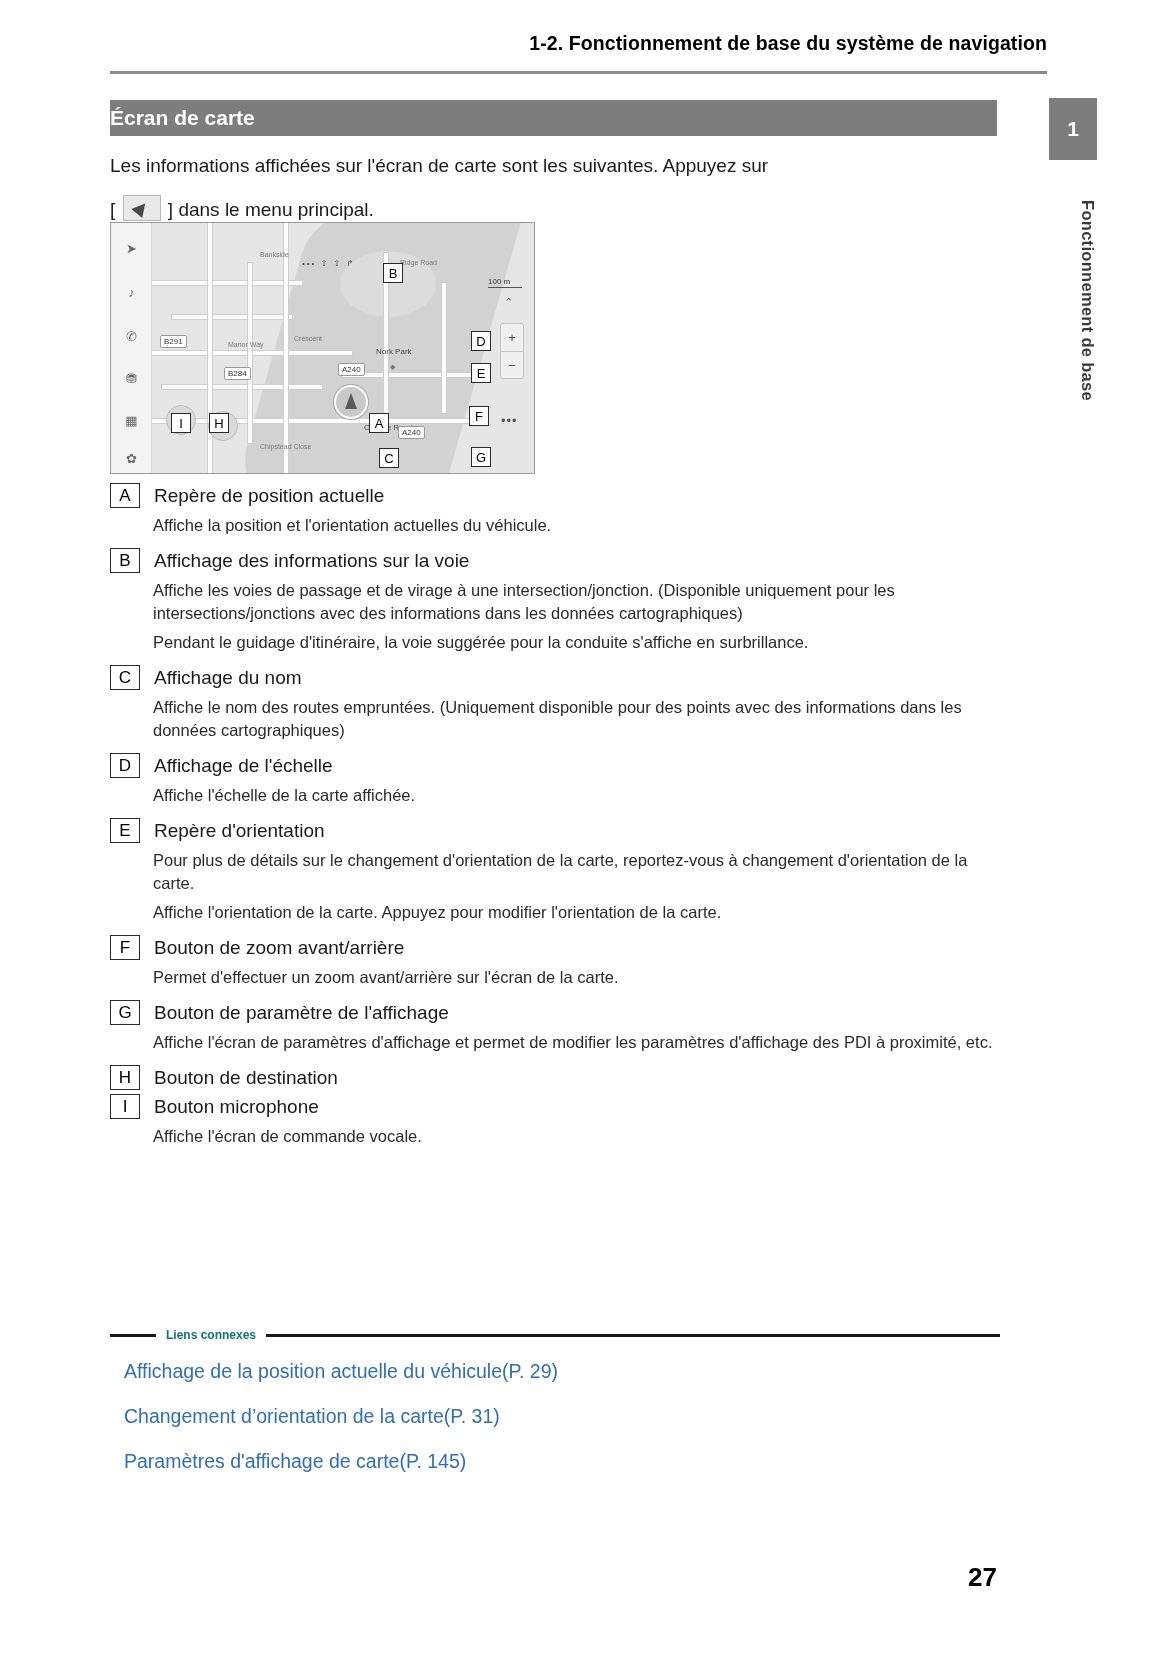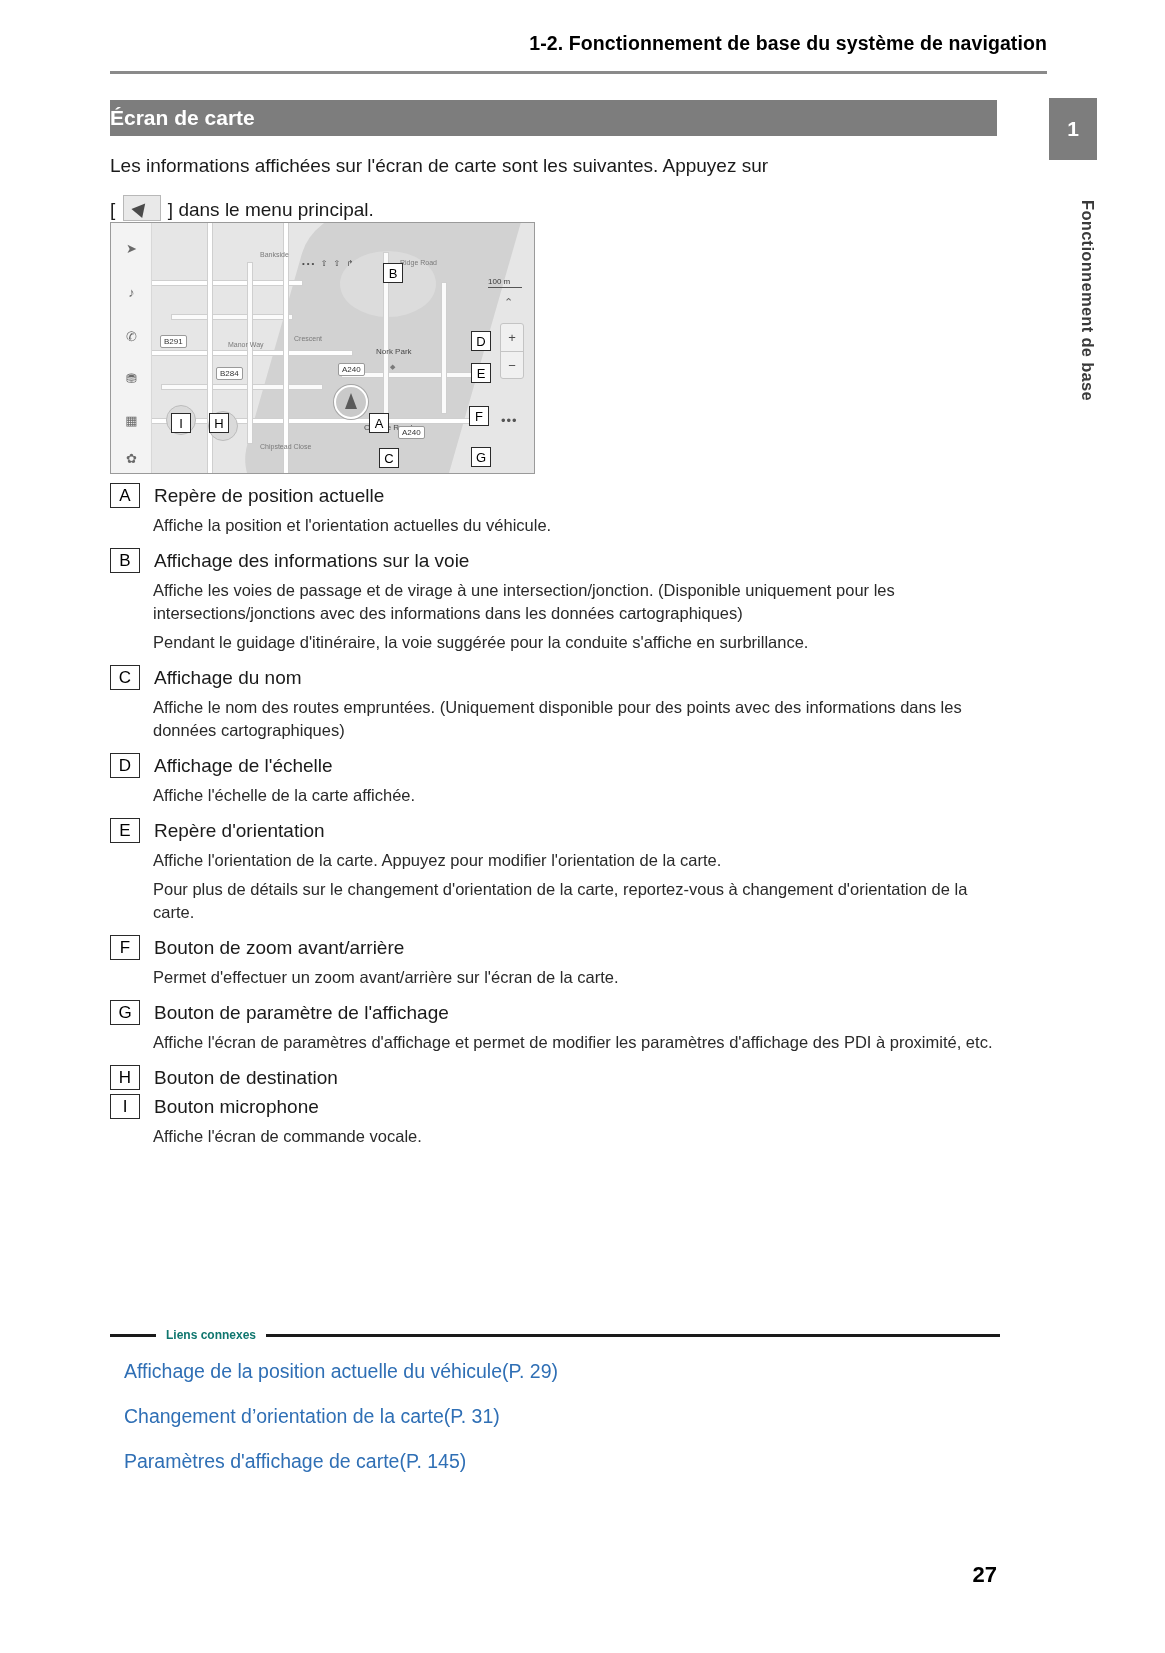--- a/index.html
+++ b/index.html
@@ -404,21 +404,21 @@
     text-decoration: none;
   }
 
   
   .page-number {
     position: absolute;
     top: 1562px;
     left: 110px;
     width: 887px;
     text-align: right;
-    font-size: 22px;
+    font-size: 26px;
     font-weight: bold;
     color: #000;
   }
 </style>
 </head>
 <body>
 
 <div class="page">
 
   <div class="header">1-2. Fonctionnement de base du système de navigation</div>
@@ -467,21 +467,21 @@
       <div class="map-text" style="left:108px; top:28px;">Bankside</div>
       <div class="map-text" style="left:248px; top:36px;">Ridge Road</div>
       <div class="map-text" style="left:76px;  top:118px;">Manor Way</div>
       <div class="map-text" style="left:142px; top:112px;">Crescent</div>
       <div class="map-text" style="left:108px; top:220px;">Chipstead Close</div>
       <div class="map-text dark" style="left:212px; top:200px;">College Road</div>
       <div class="map-text dark" style="left:224px; top:124px;">Nork Park</div>
       <div class="map-text" style="left:238px; top:140px;">◆</div>
 
       <div class="map-shield" style="left:8px;   top:112px;">B291</div>
-      <div class="map-shield" style="left:64px;  top:144px;">B284</div>
+      <div class="map-shield" style="left:72px;  top:144px;">B284</div>
       <div class="map-shield" style="left:186px; top:140px;">A240</div>
       <div class="map-shield" style="left:246px; top:203px;">A240</div>
 
       <div class="map-text dark" style="left:150px; top:36px; letter-spacing:2px;">••• ⇧ ⇧ ↱</div>
 
       <div class="pos-marker"></div>
 
       <div class="round-btn" style="left:14px; top:182px;">🎤</div>
       <div class="round-btn" style="left:56px; top:188px;">⌕</div>
 
@@ -532,22 +532,22 @@
     <div class="def-row">
       <div class="def-key">D</div>
       <div class="def-title">Affichage de l'échelle</div>
     </div>
     <div class="def-body">Affiche l'échelle de la carte affichée.</div>
 
     <div class="def-row">
       <div class="def-key">E</div>
       <div class="def-title">Repère d'orientation</div>
     </div>
+    <div class="def-body">Pour plus de détails sur le changement d'orientation de la carte, reportez-vous à changement d'orientation de la carte.</div>
     <div class="def-body">Affiche l'orientation de la carte. Appuyez pour modifier l'orientation de la carte.</div>
-    <div class="def-body">Pour plus de détails sur le changement d'orientation de la carte, reportez-vous à changement d'orientation de la carte.</div>
 
     <div class="def-row">
       <div class="def-key">F</div>
       <div class="def-title">Bouton de zoom avant/arrière</div>
     </div>
     <div class="def-body">Permet d'effectuer un zoom avant/arrière sur l'écran de la carte.</div>
 
     <div class="def-row">
       <div class="def-key">G</div>
       <div class="def-title">Bouton de paramètre de l'affichage</div>

